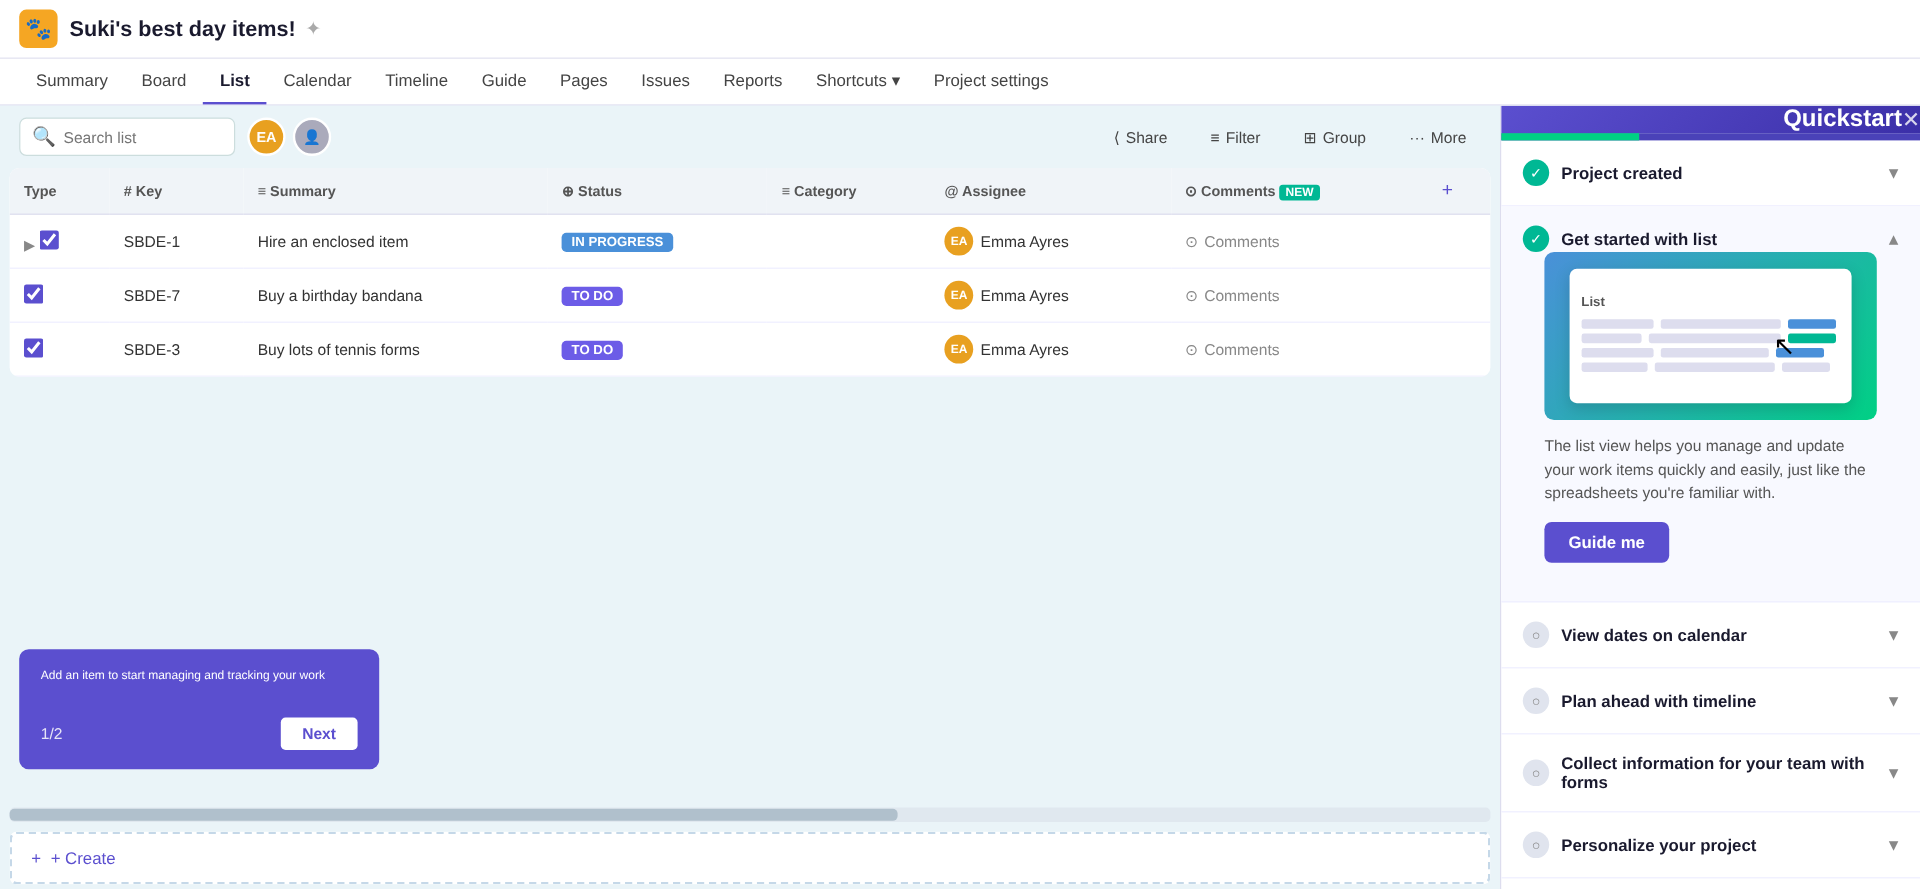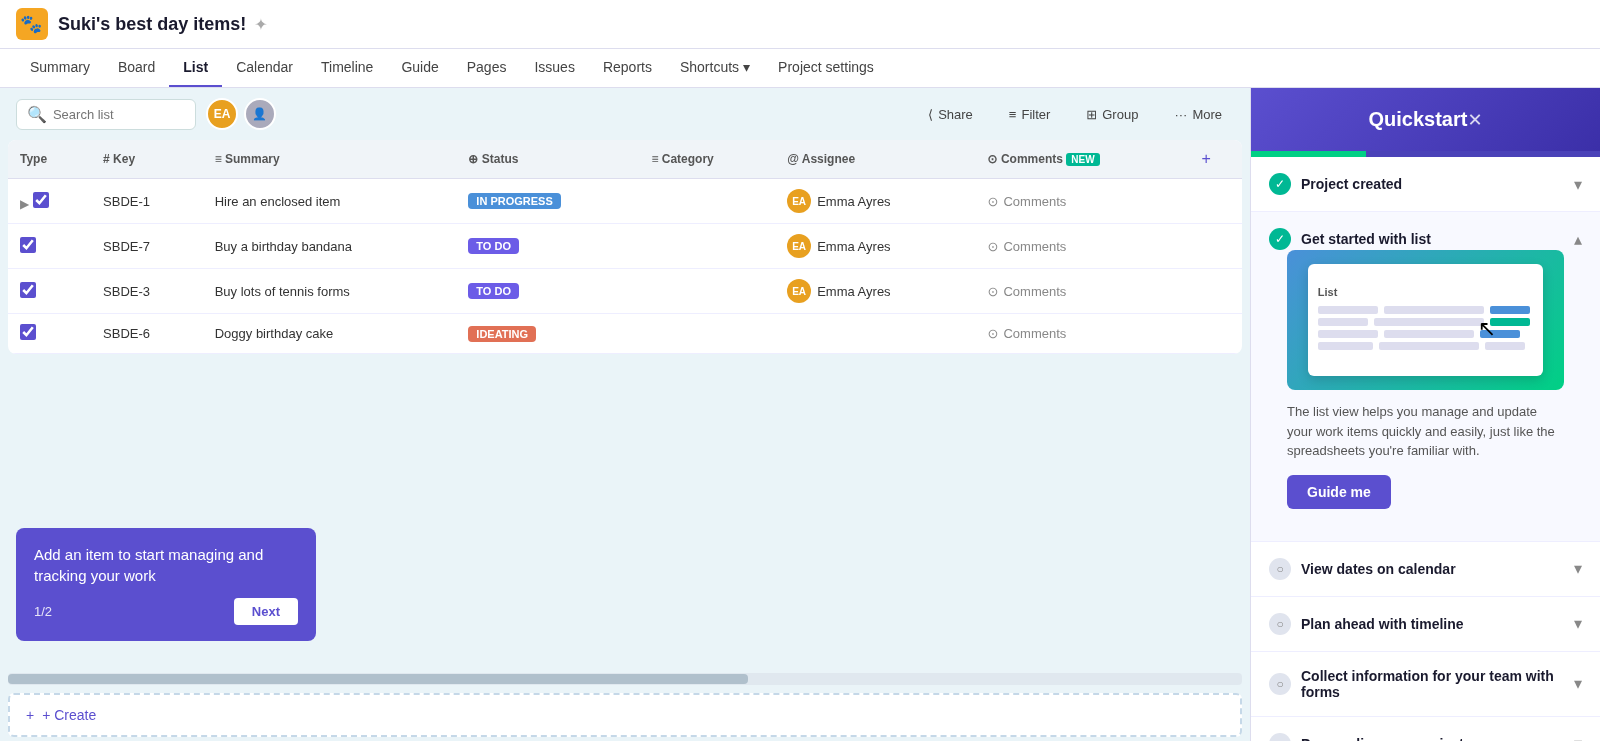--- a/index.html
+++ b/index.html
@@ -118,36 +118,36 @@
       border-radius: 6px; padding: 12px 16px; display: flex; align-items: center;
       gap: 8px; cursor: pointer; color: #5b4fcf; font-size: 14px; font-weight: 500;
     }
 
     
     .tooltip-box {
       position: absolute; bottom: 100px; left: 16px; width: 300px;
       background: #5b4fcf; color: #fff; border-radius: 8px; padding: 16px 18px;
       z-index: 100;
     }
-    .tooltip-text { font-size: 15px; font-weight: 500; margin-bottom: 12px; line-height: 1.4; }
-    .tooltip-footer { display: flex; align-items: center; justify-content: space-between; }
+    .tooltip-text { font-size: 10px; font-weight: 500; line-height: 1.4; }
+    .tooltip-footer { display: flex; align-items: center; justify-content: space-between; margin-top: 27px; }
     .tooltip-step { font-size: 13px; opacity: 0.85; }
     .tooltip-next {
       background: #fff; color: #5b4fcf; border: none; padding: 6px 18px;
       border-radius: 4px; font-weight: 700; cursor: pointer; font-size: 13px;
     }
 
     
     .right-panel {
       width: 350px; background: #fff; border-left: 1px solid #dde;
       display: flex; flex-direction: column; overflow-y: auto;
     }
     .quickstart-header {
       background: linear-gradient(135deg, #5b4fcf 0%, #3b2fa8 100%);
-      padding: 20px; display: flex; align-items: center; justify-content: center;
+      display: flex; align-items: center; justify-content: flex-end;
     }
     .quickstart-title { color: #fff; font-size: 20px; font-weight: 700; }
     .close-btn { color: #fff; background: none; border: none; font-size: 18px; cursor: pointer; opacity: 0.8; }
 
     
     .progress-bar-container { background: #4a42b8; height: 6px; }
     .progress-bar-fill { background: #00d084; height: 6px; width: 33%; }
 
     
     .qs-item {
@@ -328,34 +328,20 @@
                 <div class="assignee-avatar">EA</div>
                 <span>Emma Ayres</span>
               </div>
             </td>
             <td>
               <div class="comments-cell"><span>⊙</span> Comments</div>
             </td>
             <td></td>
           </tr>
 
-          <tr>
-            <td>
-              <input type="checkbox" class="checkbox" checked="" style="">
-            </td>
-            <td>SBDE-6</td>
-            <td>Doggy birthday cake</td>
-            <td><span class="status-badge status-ideating">IDEATING</span></td>
-            <td></td>
-            <td></td>
-            <td>
-              <div class="comments-cell"><span>⊙</span> Comments</div>
-            </td>
-            <td></td>
-          </tr>
         </tbody>
       </table>
     </div>
 
     <div class="scrollbar-area">
       <div class="scrollbar-thumb"></div>
     </div>
 
     <div class="create-bar">
       <span>+</span>

